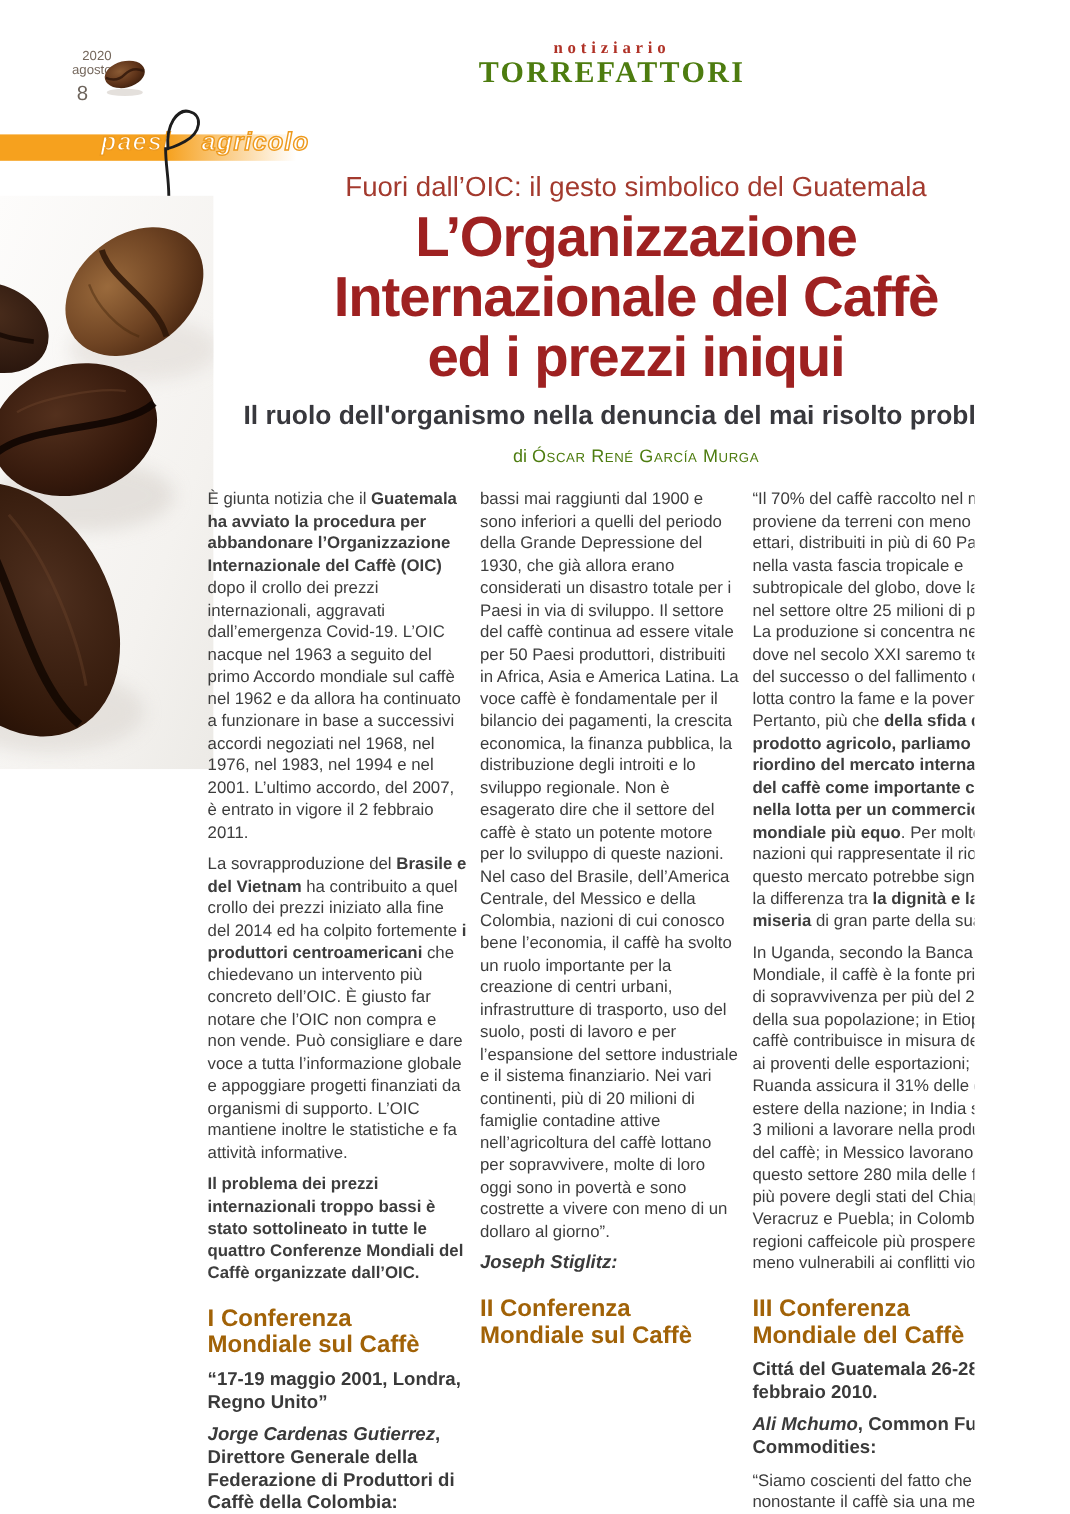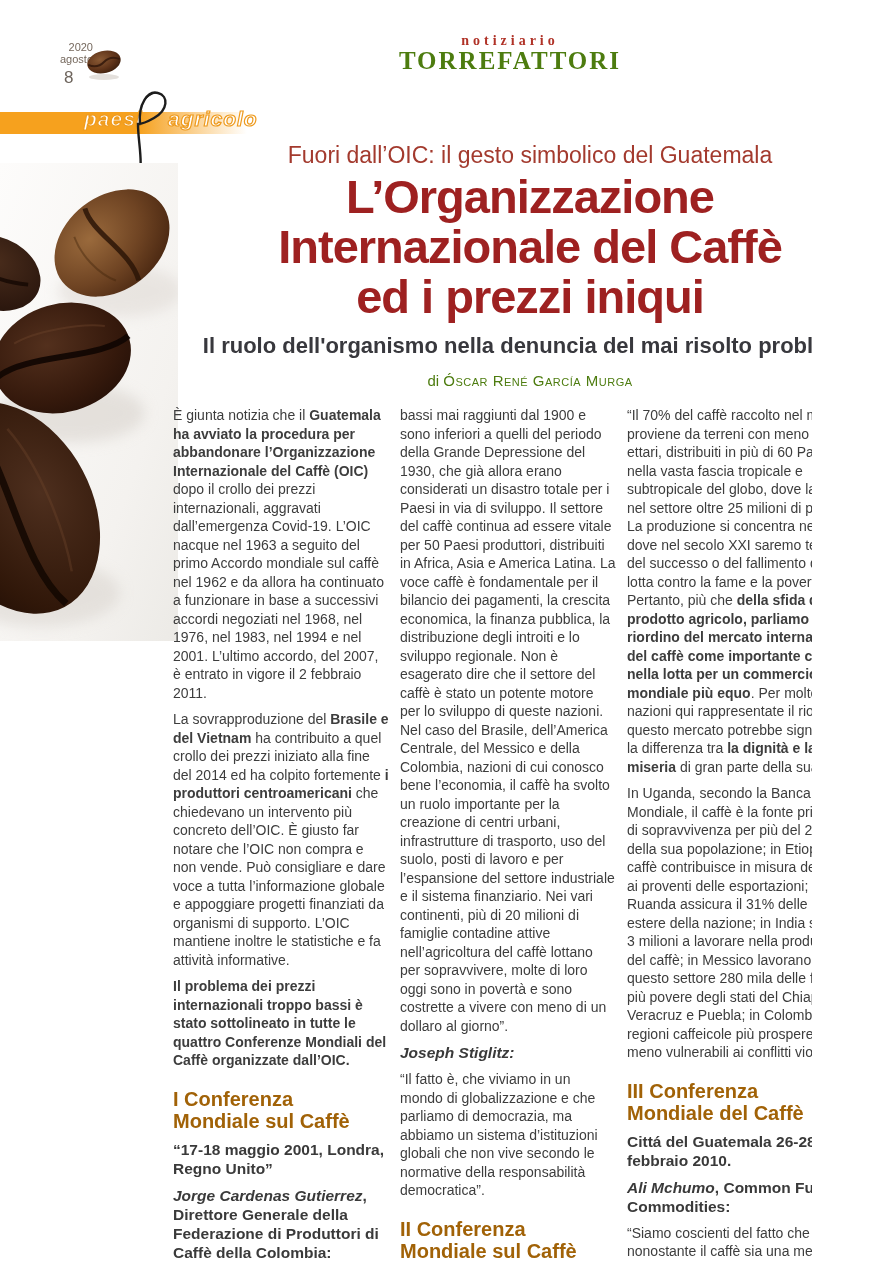--- a/index.html
+++ b/index.html
@@ -168,27 +168,26 @@
   </div>
 
   <div class="col col-1">
       <div class="blk p"><span class="run">È giunta notizia che il </span><span class="run b">Guatemala ha avviato la procedura per abbandonare l’Organizzazione Internazionale del Caffè (OIC)</span><span class="run"> dopo il crollo dei prezzi internazionali, aggravati dall’emergenza Covid-19. L’OIC nacque nel 1963 a seguito del primo Accordo mondiale sul caffè nel 1962 e da allora ha continuato a funzionare in base a successivi accordi negoziati nel 1968, nel 1976, nel 1983, nel 1994 e nel 2001. L’ultimo accordo, del 2007, è entrato in vigore il 2 febbraio 2011.</span></div>
       <div class="blk p"><span class="run">La sovrapproduzione del </span><span class="run b">Brasile e del Vietnam</span><span class="run"> ha contribuito a quel crollo dei prezzi iniziato alla fine del 2014 ed ha colpito fortemente </span><span class="run b">i produttori centroamericani</span><span class="run"> che chiedevano un intervento più concreto dell’OIC. È giusto far notare che l’OIC non compra e non vende. Può consigliare e dare voce a tutta l’informazione globale e appoggiare progetti finanziati da organismi di supporto. L’OIC mantiene inoltre le statistiche e fa attività informative.</span></div>
       <div class="blk p"><span class="run b">Il problema dei prezzi internazionali troppo bassi è stato sottolineato in tutte le quattro Conferenze Mondiali del Caffè organizzate dall’OIC.</span></div>
       <div class="blk heading">
         <span class="run">I Conferenza</span>
         <span class="run">Mondiale sul Caffè</span>
       </div>
-      <div class="blk date"><span class="run b">“17-18 maggio 2001, Londra, Regno Unito”</span></div>
+      <div class="blk date"><span class="run b">“17-19 maggio 2001, Londra, Regno Unito”</span></div>
       <div class="blk speaker"><span class="run b i">Jorge Cardenas Gutierrez</span><span class="run b">, </span><span class="run b">Direttore Generale della Federazione di Produttori di Caffè della Colombia:</span></div>
     </div>
   <div class="col col-2">
       <div class="blk p"><span class="run">bassi mai raggiunti dal 1900 e sono inferiori a quelli del periodo della Grande Depressione del 1930, che già allora erano considerati un disastro totale per i Paesi in via di sviluppo. Il settore del caffè continua ad essere vitale per 50 Paesi produttori, distribuiti in Africa, Asia e America Latina. La voce caffè è fondamentale per il bilancio dei pagamenti, la crescita economica, la finanza pubblica, la distribuzione degli introiti e lo sviluppo regionale. Non è esagerato dire che il settore del caffè è stato un potente motore per lo sviluppo di queste nazioni. Nel caso del Brasile, dell’America Centrale, del Messico e della Colombia, nazioni di cui conosco bene l’economia, il caffè ha svolto un ruolo importante per la creazione di centri urbani, infrastrutture di trasporto, uso del suolo, posti di lavoro e per l’espansione del settore industriale e il sistema finanziario. Nei vari continenti, più di 20 milioni di famiglie contadine attive nell’agricoltura del caffè lottano per sopravvivere, molte di loro oggi sono in povertà e sono costrette a vivere con meno di un dollaro al giorno”.</span></div>
       <div class="blk speaker"><span class="run b i">Joseph Stiglitz:</span></div>
-      <div class="blk p"><span class="run">“Il fatto è, che viviamo in un mondo di globalizzazione e che parliamo di democrazia, ma abbiamo un sistema d’istituzioni globali che non vive secondo le normative della responsabilità democratica”.</span></div>
       <div class="blk heading">
         <span class="run">II Conferenza</span>
         <span class="run">Mondiale sul Caffè</span>
       </div>
     </div>
   <div class="col col-3">
       <div class="blk p"><span class="run">“Il 70% del caffè raccolto nel mondo proviene da terreni con meno di 10 ettari, distribuiti in più di 60 Paesi nella vasta fascia tropicale e subtropicale del globo, dove lavorano nel settore oltre 25 milioni di persone. La produzione si concentra nel luogo dove nel secolo XXI saremo testimoni del successo o del fallimento della lotta contro la fame e la povertà. Pertanto, più che </span><span class="run b">della sfida di un prodotto agricolo, parliamo di un riordino del mercato internazionale del caffè come importante capitolo nella lotta per un commercio mondiale più equo</span><span class="run">. Per molte nazioni qui rappresentate il riordino di questo mercato potrebbe significare la differenza tra </span><span class="run b">la dignità e la miseria</span><span class="run"> di gran parte della sua gente.</span></div>
       <div class="blk p"><span class="run">In Uganda, secondo la Banca Mondiale, il caffè è la fonte principale di sopravvivenza per più del 25% della sua popolazione; in Etiopia il caffè contribuisce in misura del 54% ai proventi delle esportazioni; in Ruanda assicura il 31% delle divise estere della nazione; in India sono in 3 milioni a lavorare nella produzione del caffè; in Messico lavorano in questo settore 280 mila delle famiglie più povere degli stati del Chiapas, Veracruz e Puebla; in Colombia le regioni caffeicole più prospere sono le meno vulnerabili ai conflitti violenti”.</span></div>
       <div class="blk heading">
         <span class="run">III Conferenza</span>

